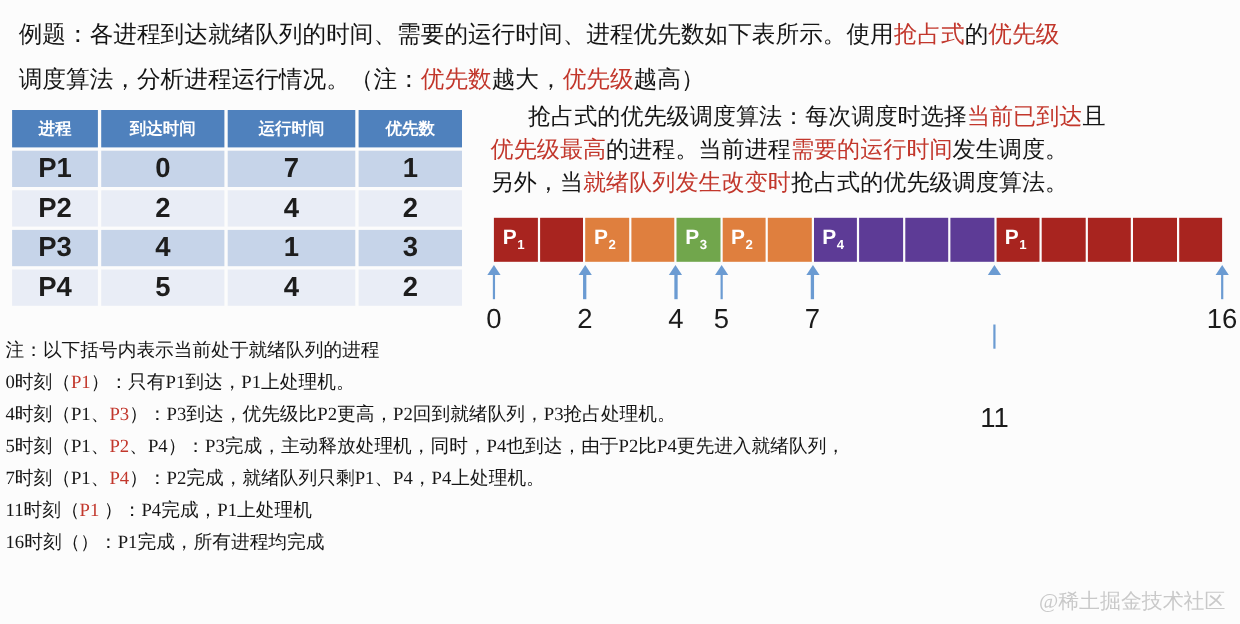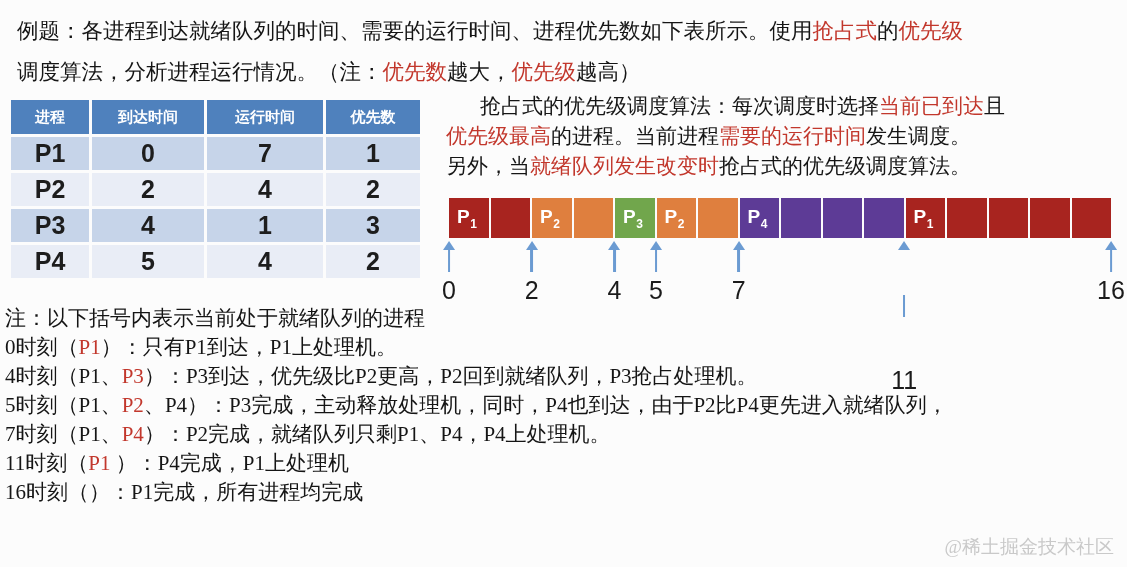--- a/index.html
+++ b/index.html
@@ -42,21 +42,21 @@
   .gantt-label sub{font-size:12px;font-weight:700;}
 
   
   .ticks{position:absolute;left:449px;top:241px;width:662px;height:62px;}
   .tick{position:absolute;top:0;transform:translateX(-50%);display:flex;flex-direction:column;align-items:center;}
   .arrow-head{width:0;height:0;border-left:6px solid transparent;border-right:6px solid transparent;border-bottom:9px solid #6b9bd2;}
   .arrow-line{width:2.5px;height:22px;background:#6b9bd2;}
   .tick-num{margin-top:4px;font-size:25px;color:#1b1b1b;}
 
   
-  .notes{position:absolute;left:5px;top:304px;width:1120px;font-size:21px;line-height:29px;}
+  .notes{position:absolute;left:5px;top:304px;width:1120px;font-size:17px;line-height:29px;}
   .notes p{margin:0;white-space:nowrap;}
 
   .watermark{position:absolute;right:13px;top:534px;font-size:19px;color:#c9c9c9;}
 </style>
 </head>
 <body>
 
 <div class="top-text cn">
   <p><span>例题：各进程到达就绪队列的时间、需要的运行时间、进程优先数如下表所示。使用</span><span class="red">抢占式</span><span>的</span><span class="red">优先级</span></p>
   <p><span>调度算法，分析进程运行情况。（注：</span><span class="red">优先数</span><span>越大，</span><span class="red">优先级</span><span>越高）</span></p>

